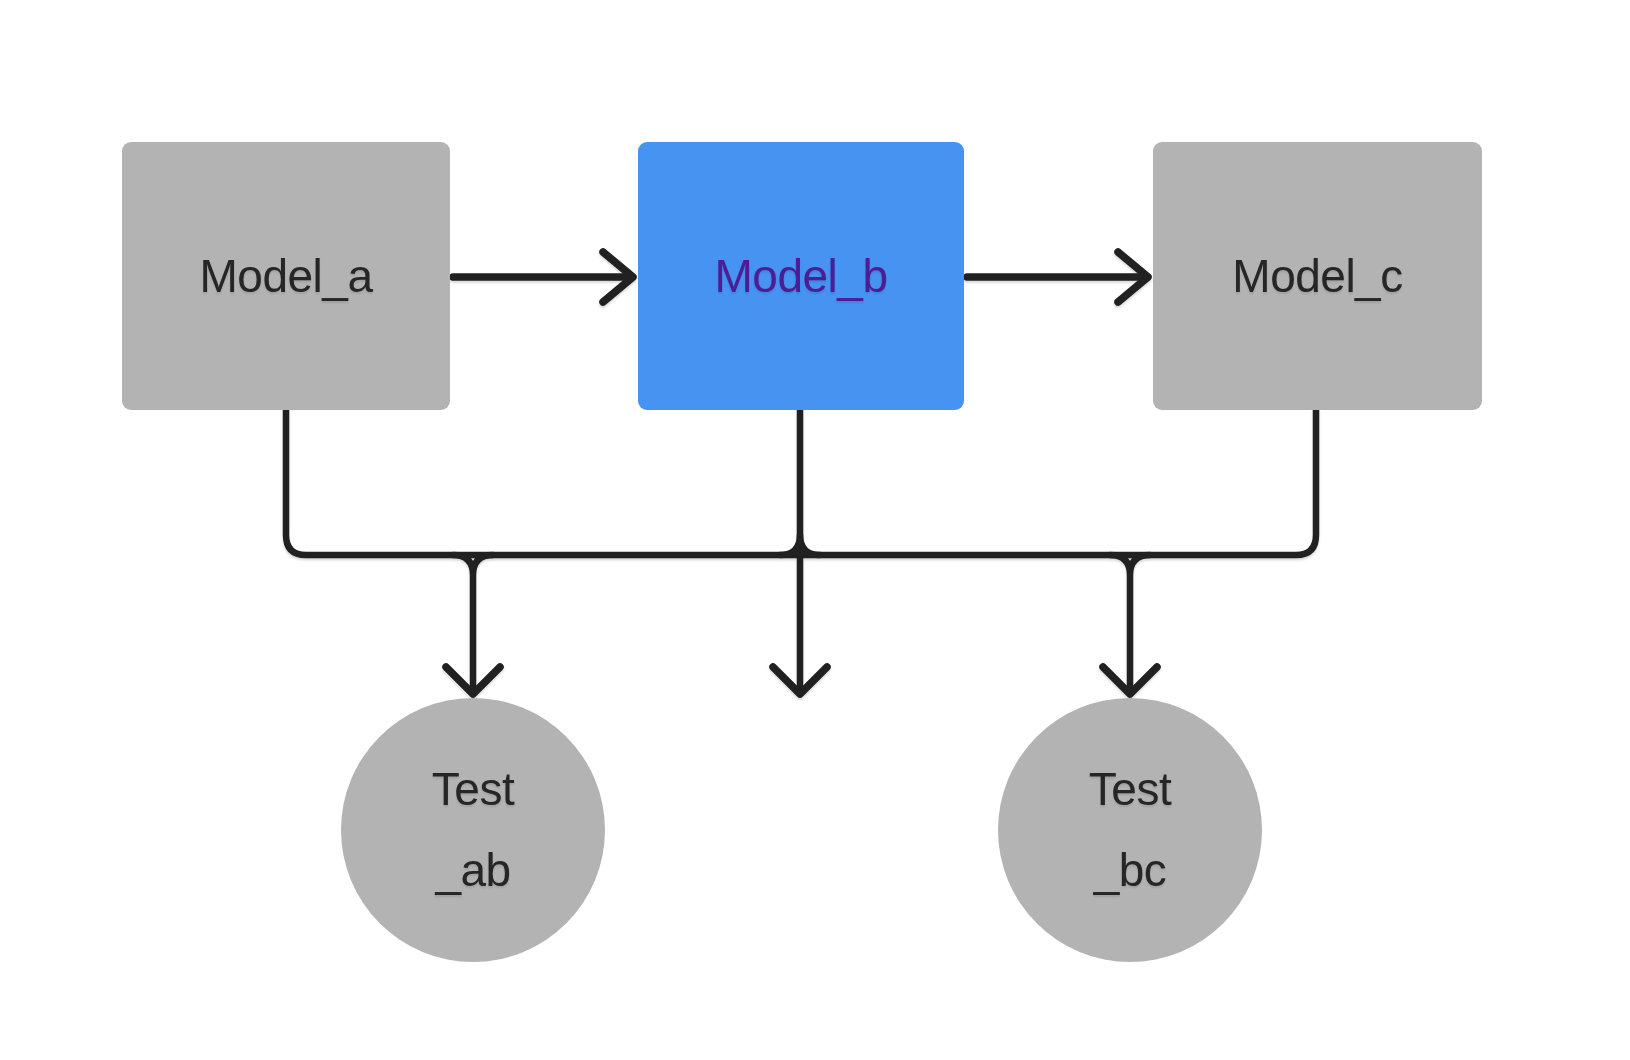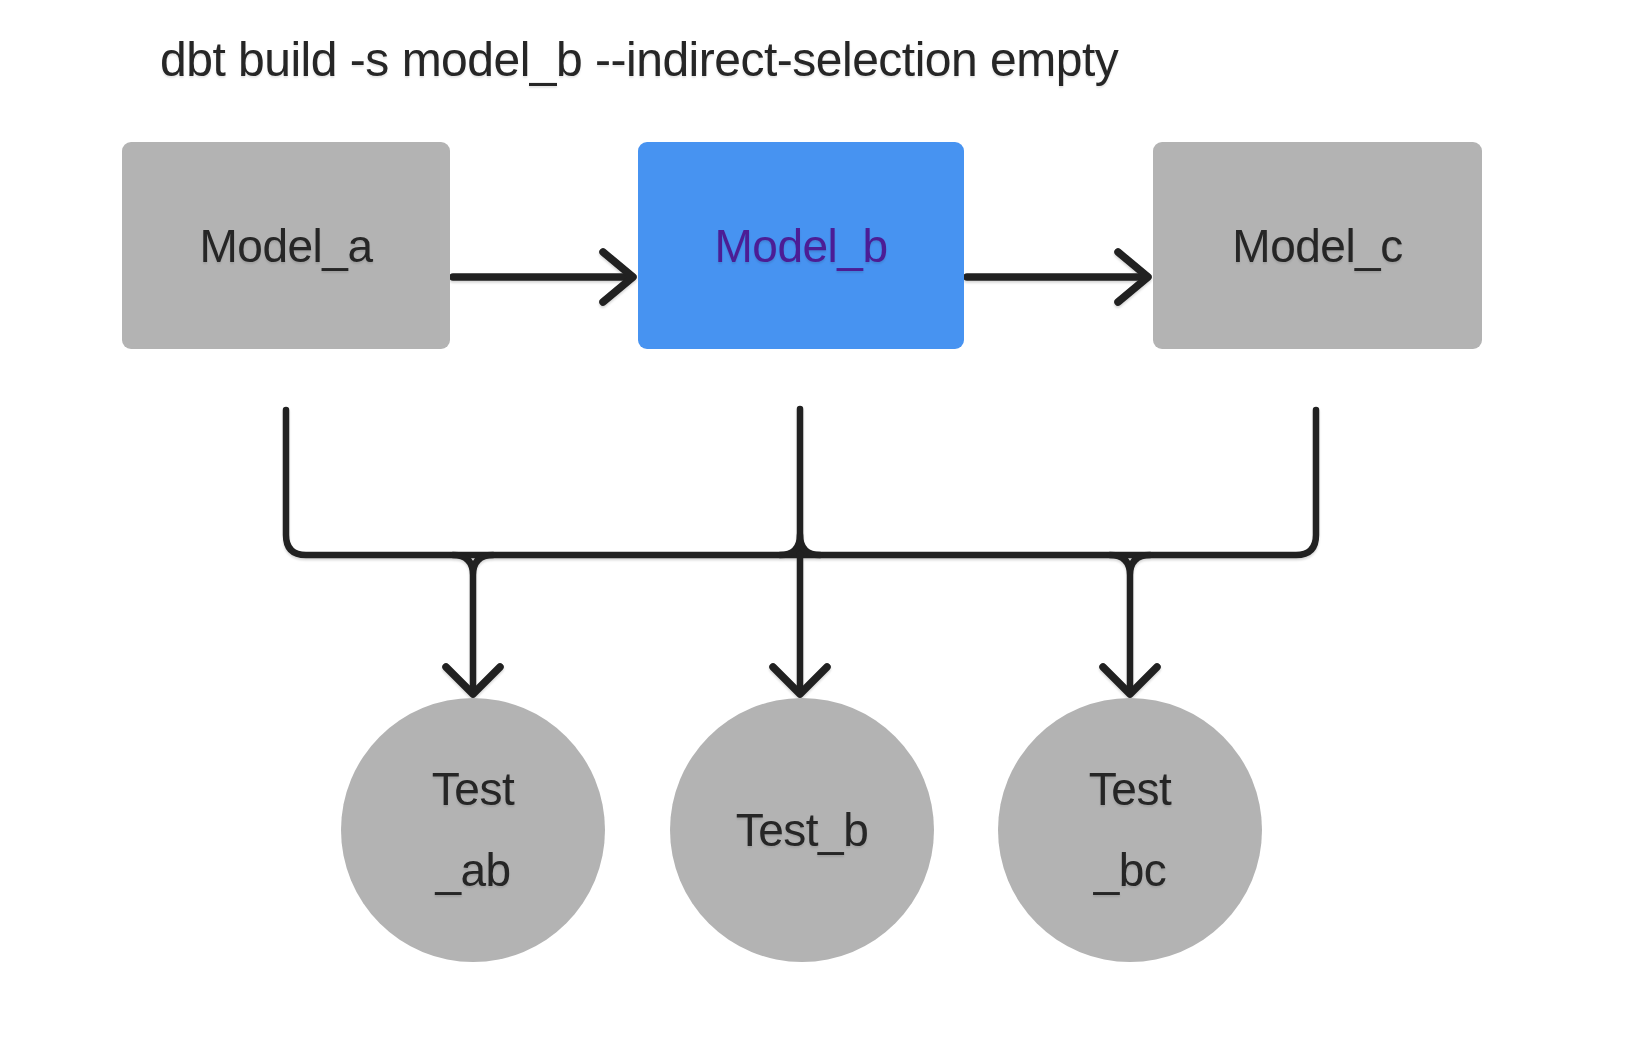--- a/index.html
+++ b/index.html
@@ -39,21 +39,21 @@
     font-size: 48px;
     font-weight: 500;
     color: #262626;
     letter-spacing: -0.5px;
     white-space: nowrap;
     text-shadow: 0 2px 2px rgba(0,0,0,0.10);
   }
   .model-box {
     position: absolute;
     top: 142px;
-    height: 207px;
+    height: 268px;
     border-radius: 9px;
     display: flex;
     align-items: center;
     justify-content: center;
     font-size: 46px;
     font-weight: 500;
     letter-spacing: -0.5px;
     text-shadow: 0 2px 2px rgba(0,0,0,0.10);
   }
   .model-box.unselected {
@@ -105,42 +105,37 @@
 
     <path class="connector" d="M453 555 Q473 555 473 575 V690 M493 555 Q473 555 473 575"></path>
 
     <path class="connector" d="M1110 555 Q1130 555 1130 575 V690 M1150 555 Q1130 555 1130 575"></path>
 
     <path class="arrow-head" d="M446 667 L473 694 L500 667"></path>
     <path class="arrow-head" d="M773 667 L800 694 L827 667"></path>
     <path class="arrow-head" d="M1103 667 L1130 694 L1157 667"></path>
   </svg>
 
-  <div class="diagram-title">dbt build -s model_b --indirect-selection empty</div>
 
   <div class="model-box unselected" style="left:122px; width:328px;">
     <span>Model_a</span>
   </div>
 
   <div class="model-box selected" style="left:638px; width:326px;">
     <span>Model_b</span>
   </div>
 
   <div class="model-box unselected" style="left:1153px; width:329px;">
     <span>Model_c</span>
   </div>
 
   <div class="test-circle" style="left:341px;">
     <span class="line1">Test</span>
     <span class="line2">_ab</span>
   </div>
 
-  <div class="test-circle" style="left:670px;">
-    <span class="line1">Test_b</span>
-
-  </div>
 
   <div class="test-circle" style="left:998px;">
     <span class="line1">Test</span>
     <span class="line2">_bc</span>
   </div>
 
 </div>
 
 </body></html>

